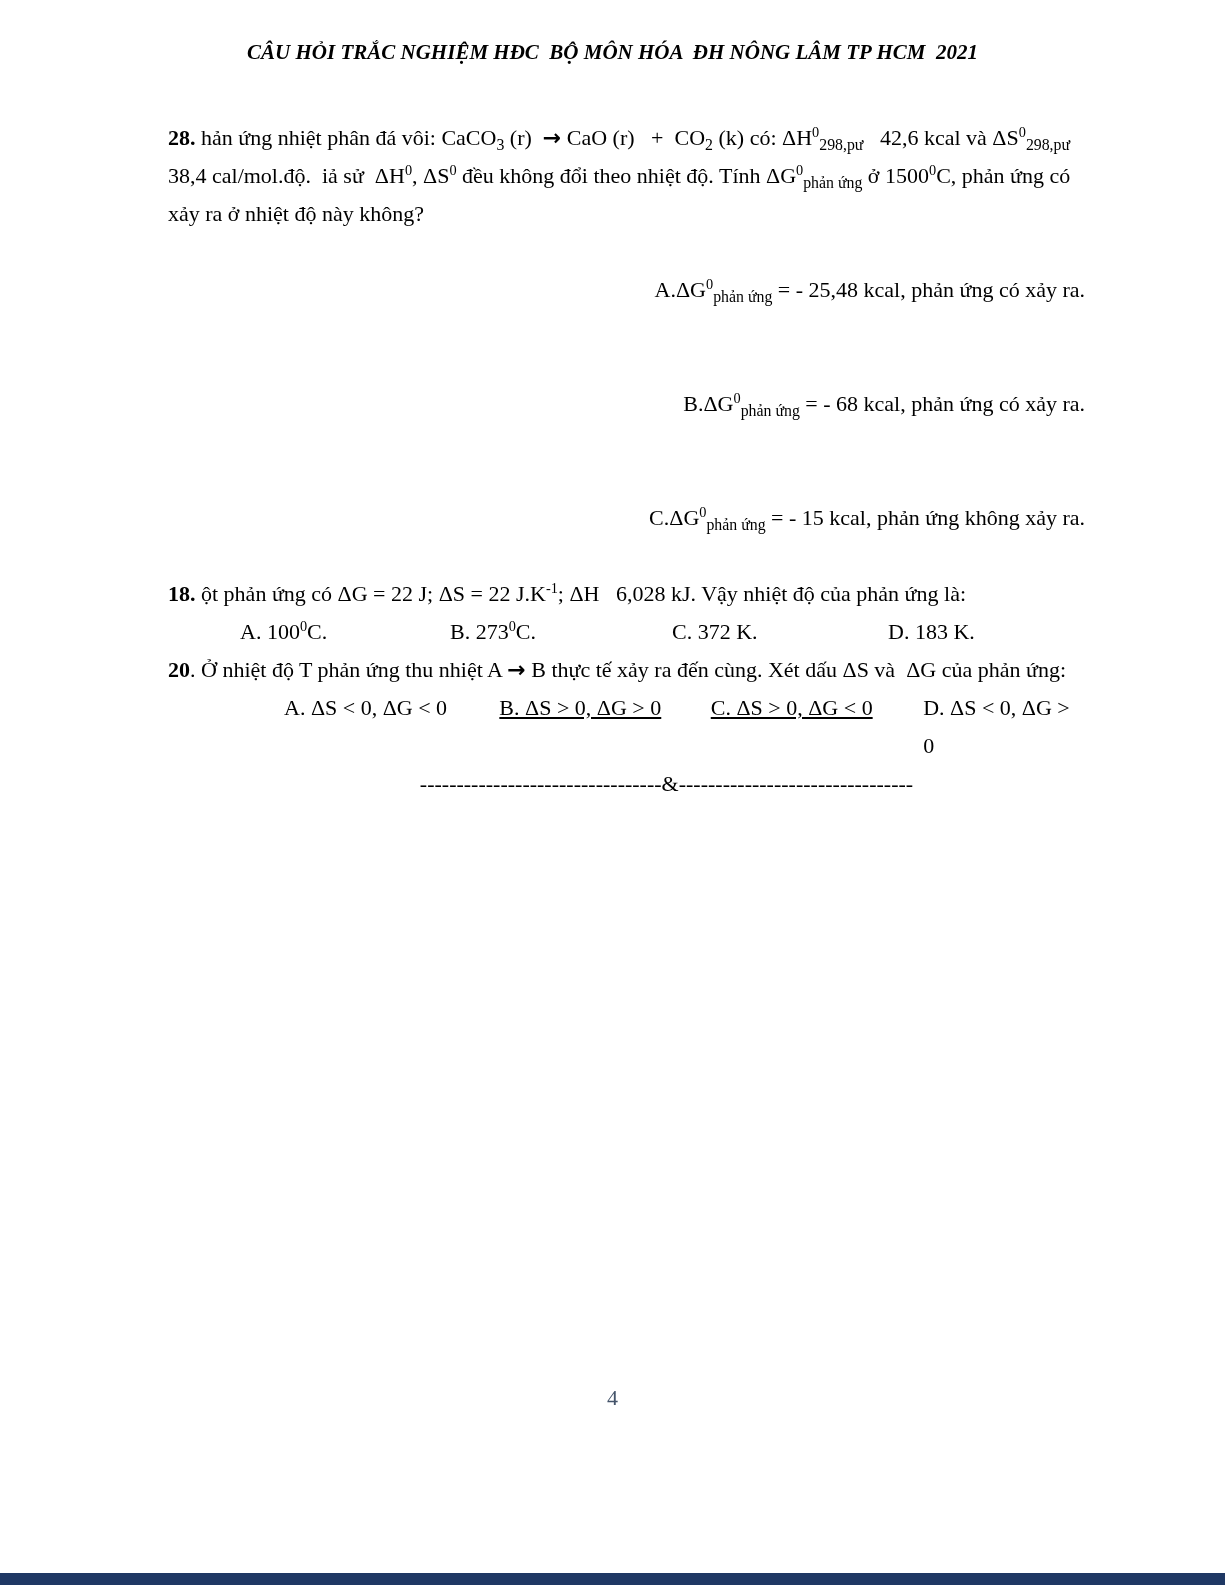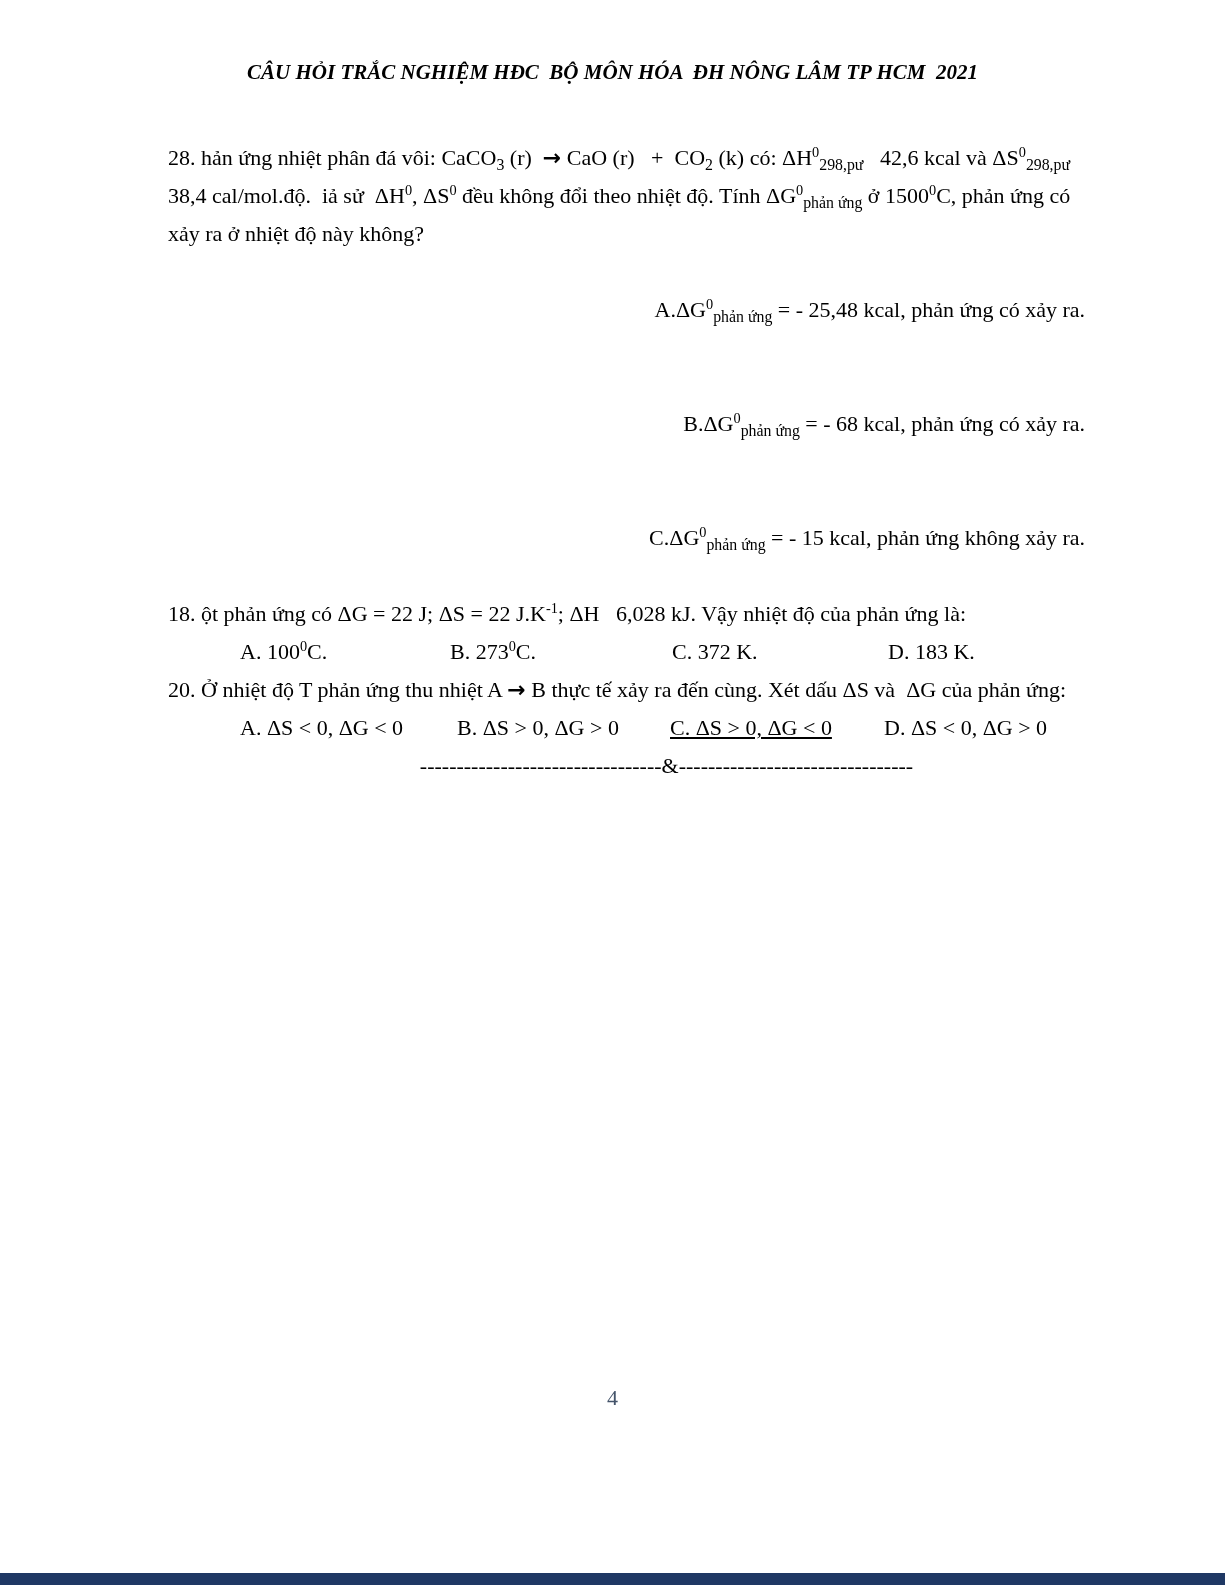--- a/index.html
+++ b/index.html
@@ -2,40 +2,40 @@
 <html><head>
 <meta charset="utf-8">
 <style>
   html,body{margin:0;padding:0;}
   body{
     width:1225px;height:1585px;position:relative;background:#ffffff;
     font-family:"Liberation Serif","DejaVu Serif",serif;
     color:#000;overflow:hidden;
   }
   .header{
-    padding-top:60px;text-align:center;font-style:italic;font-weight:bold;
+    padding-top:40px;text-align:center;font-style:italic;font-weight:bold;
     font-size:21px;white-space:pre-wrap;
   }
   .content{
     margin:54px 140px 0 168px;font-size:22px;line-height:38px;
   }
   .q-body{margin:0;white-space:pre-wrap;}
-  .q-num{font-weight:normal;margin-top:39px;}
+  .q-num{font-weight:bold;margin-top:39px;}
   sup{font-size:0.65em;line-height:0;}
   sub{font-size:0.72em;line-height:0;}
   .arrow{font-family:"DejaVu Sans",sans-serif;font-weight:bold;}
   .opt-row{padding-left:72px;white-space:pre-wrap;text-align:right;}
   .opt-letter{display:inline-block;width:70px;}
   .opt-inline-row{padding-left:72px;white-space:pre-wrap;display:flex;}
   .opt-inline-row .col-0{width:210px;display:inline-block;}
   .opt-inline-row .col-1{width:222px;display:inline-block;}
   .opt-inline-row .col-2{width:216px;display:inline-block;}
   .opt-inline-row .col-3{display:inline-block;}
-  .opt-inline-row30 .col-0{width:217px;}
-  .opt-inline-row30 .col-1{width:213px;}
+  .opt-inline-row30 .col-0{width:217px;margin-left:44px;}
+  .opt-inline-row30 .col-1{width:213px;text-decoration:underline;}
   .opt-inline-row30 .col-2{width:214px;text-decoration:underline;}
   .divider{text-align:center;padding-left:80px;letter-spacing:0;}
   .page-number{
     position:absolute;top:1385px;left:0;right:0;text-align:center;
     font-size:22px;color:#44546a;
   }
   .bottom-bar{
     position:absolute;left:0;right:0;bottom:0;height:12px;background:#1f3864;
   }
 </style>

